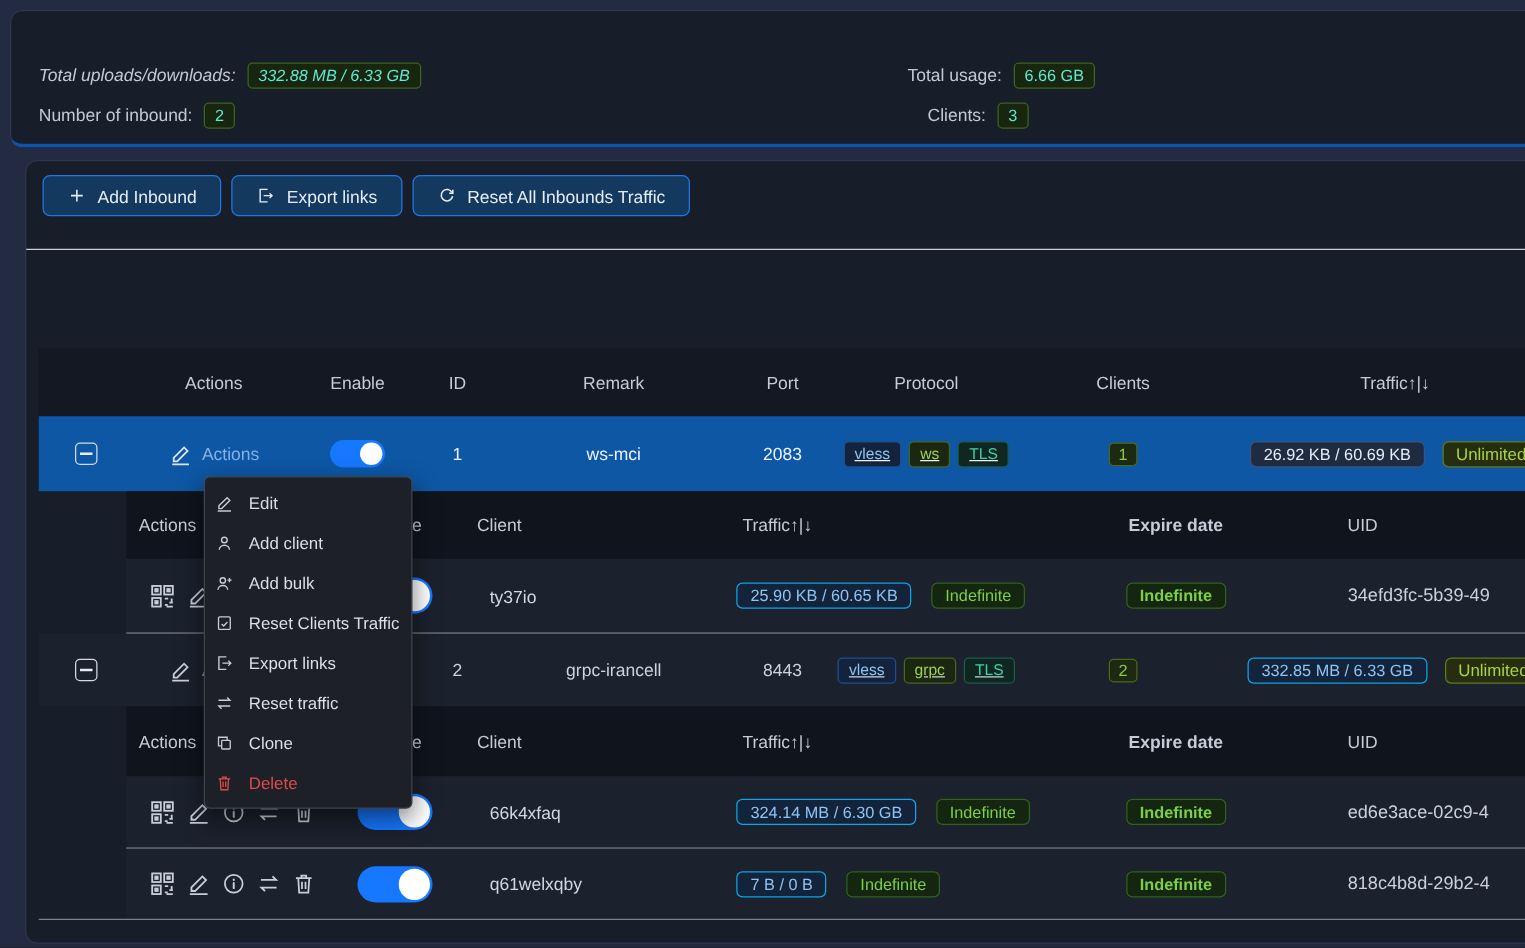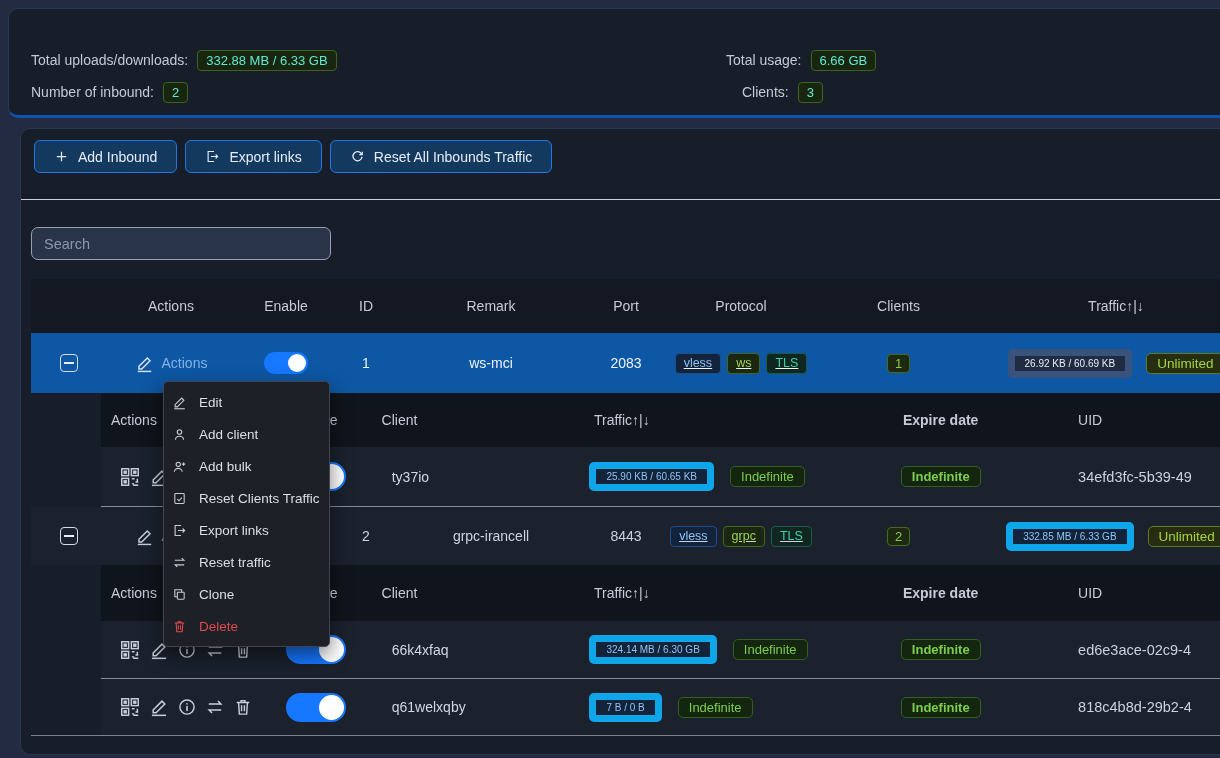--- a/index.html
+++ b/index.html
@@ -80,22 +80,22 @@
   .tag {
     border:1px solid; border-radius:4px; padding:1px 8px;
     font-size:12.5px; line-height:17px; white-space:nowrap;
   }
   .tag-blue  { color:#8ec2f2; border-color:#1d4e8f; background:#13233c; }
   .tag-green { color:#9ed054; border-color:#44661f; background:#1c2712; }
   .tag-teal  { color:#3fd0a4; border-color:#1c5c49; background:#0f2621; }
   .tag-count { color:#8ac84a; border-color:#49691d; background:#1d2911; padding:0 7px; font-size:13px; }
   .tag-gap { display:flex; gap:6px;text-decoration:underline; }
   .badge-traffic {
-    color:#8fc3f4; border:7px solid #0ea5e9; background:#13233a;
-    border-radius:5px; padding:2px 10px; font-size:10px; white-space:nowrap;
+    color:#8fc3f4; border:1px solid #0ea5e9; background:#13233a;
+    border-radius:5px; padding:2px 10px; font-size:13px; white-space:nowrap;
   }
   .row-selected .badge-traffic { color:#e7eefa; border-color:#3a537c; background:#1f2b40; }
   .badge-unlimited {
     color:#a6d43e; border:1px solid #5d7d1f; background:#262d10;
     border-radius:5px; padding:2px 10px; font-size:13.5px; white-space:nowrap;
   }
   .badge-indef {
     color:#7ccf4a; border:1px solid #31611c; background:#152610;
     border-radius:5px; padding:2px 10px; font-size:13px; white-space:nowrap;
   }
@@ -185,21 +185,21 @@
         <path d="M8.5 13 l2.6 2.6 L15.8 10.5" fill="none" stroke="currentColor" stroke-width="1.7"></path>
       </symbol>
     <symbol id="i-copy" viewBox="0 0 24 24">
         <rect x="8.5" y="8.5" width="11" height="11" rx="1" fill="none" stroke="currentColor" stroke-width="1.7"></rect>
         <path d="M15.5 8.5 V4.5 H4.5 v11 h4" fill="none" stroke="currentColor" stroke-width="1.7"></path>
       </symbol>
   </defs>
 </svg>
 
 <div class="card" id="top-card">
-  <div class="stat-row" style="left:22px; top:40px;">
+  <div class="stat-row" style="left:22px; top:40px;font-style:italic;">
     <span class="stat-label">Total uploads/downloads:</span>
     <span class="badge badge-green">332.88 MB / 6.33 GB</span>
   </div>
   <div class="stat-row" style="left:22px; top:72px;">
     <span class="stat-label">Number of inbound:</span>
     <span class="badge badge-green">2</span>
   </div>
   <div class="stat-row" style="left:717px; top:40px;">
     <span class="stat-label">Total usage:</span>
     <span class="badge badge-green">6.66 GB</span>
@@ -228,21 +228,20 @@
     <button class="btn">
       <svg class="ic">
           <use href="#i-reload"></use>
         </svg>
       <span>Reset All Inbounds Traffic</span>
     </button>
   </div>
 
   <div class="toolbar-divider"></div>
 
-  <input class="search-box" type="text" placeholder="Search" style="">
 
   <div class="tbl">
 
     <div class="trow thead">
       <div class="c w-collapse"></div>
       <div class="c w-actions">Actions</div>
       <div class="c w-enable">Enable</div>
       <div class="c w-id">ID</div>
       <div class="c w-remark">Remark</div>
       <div class="c w-port">Port</div>

